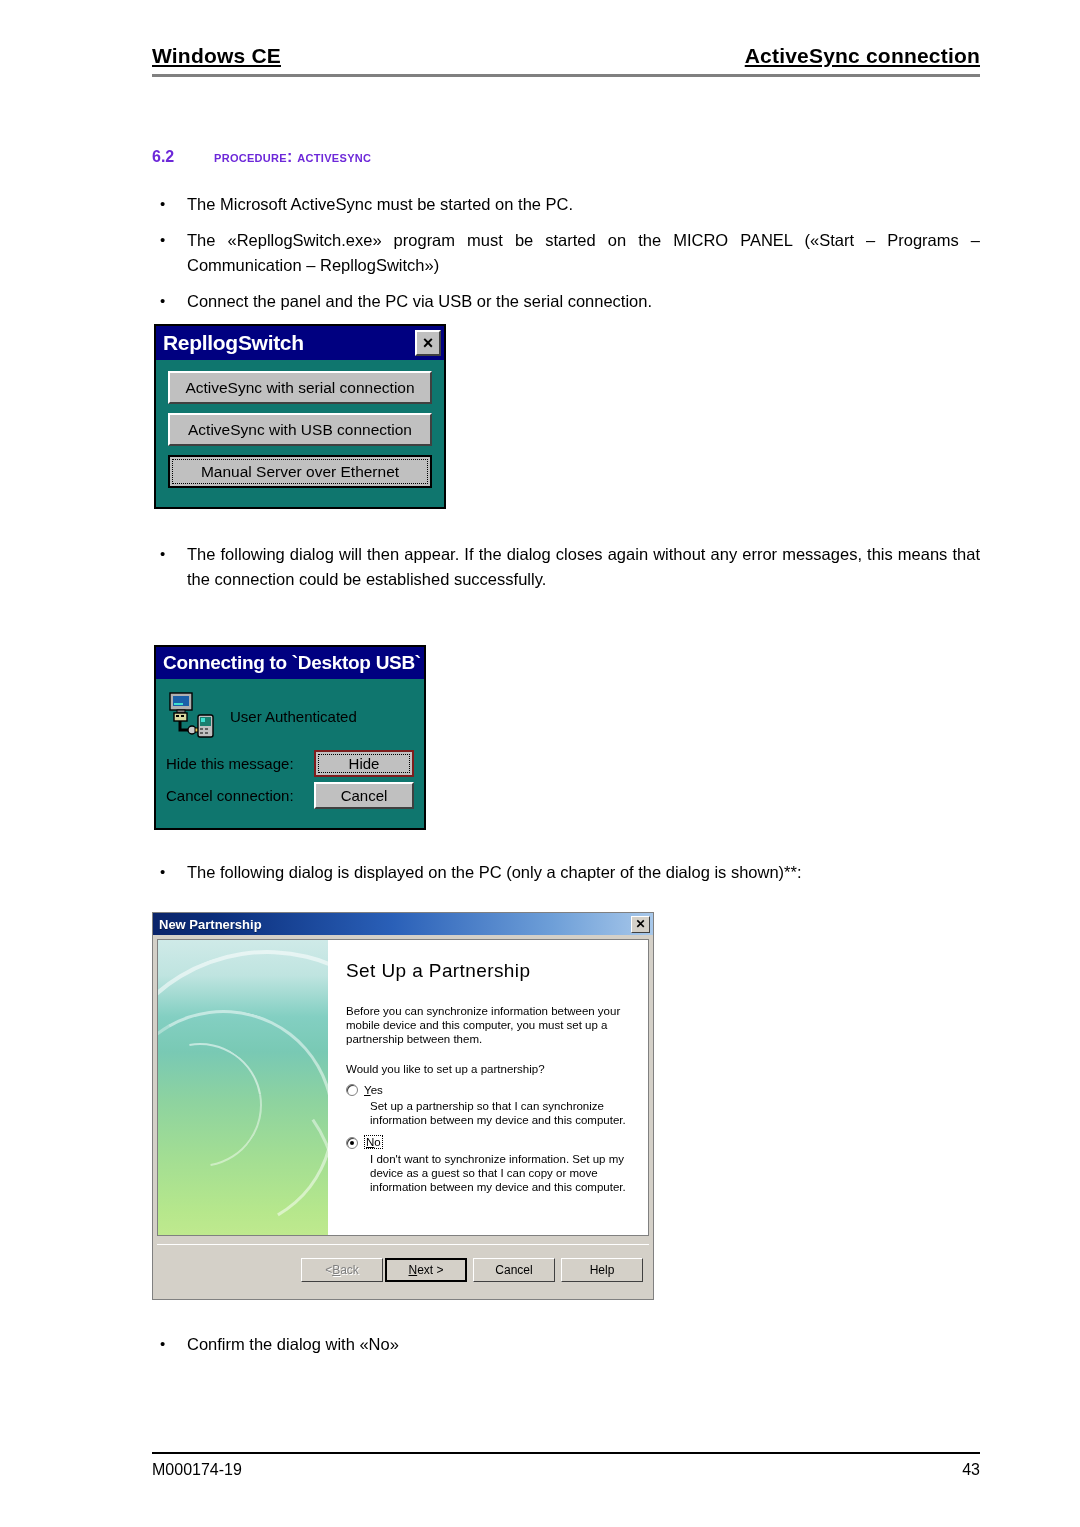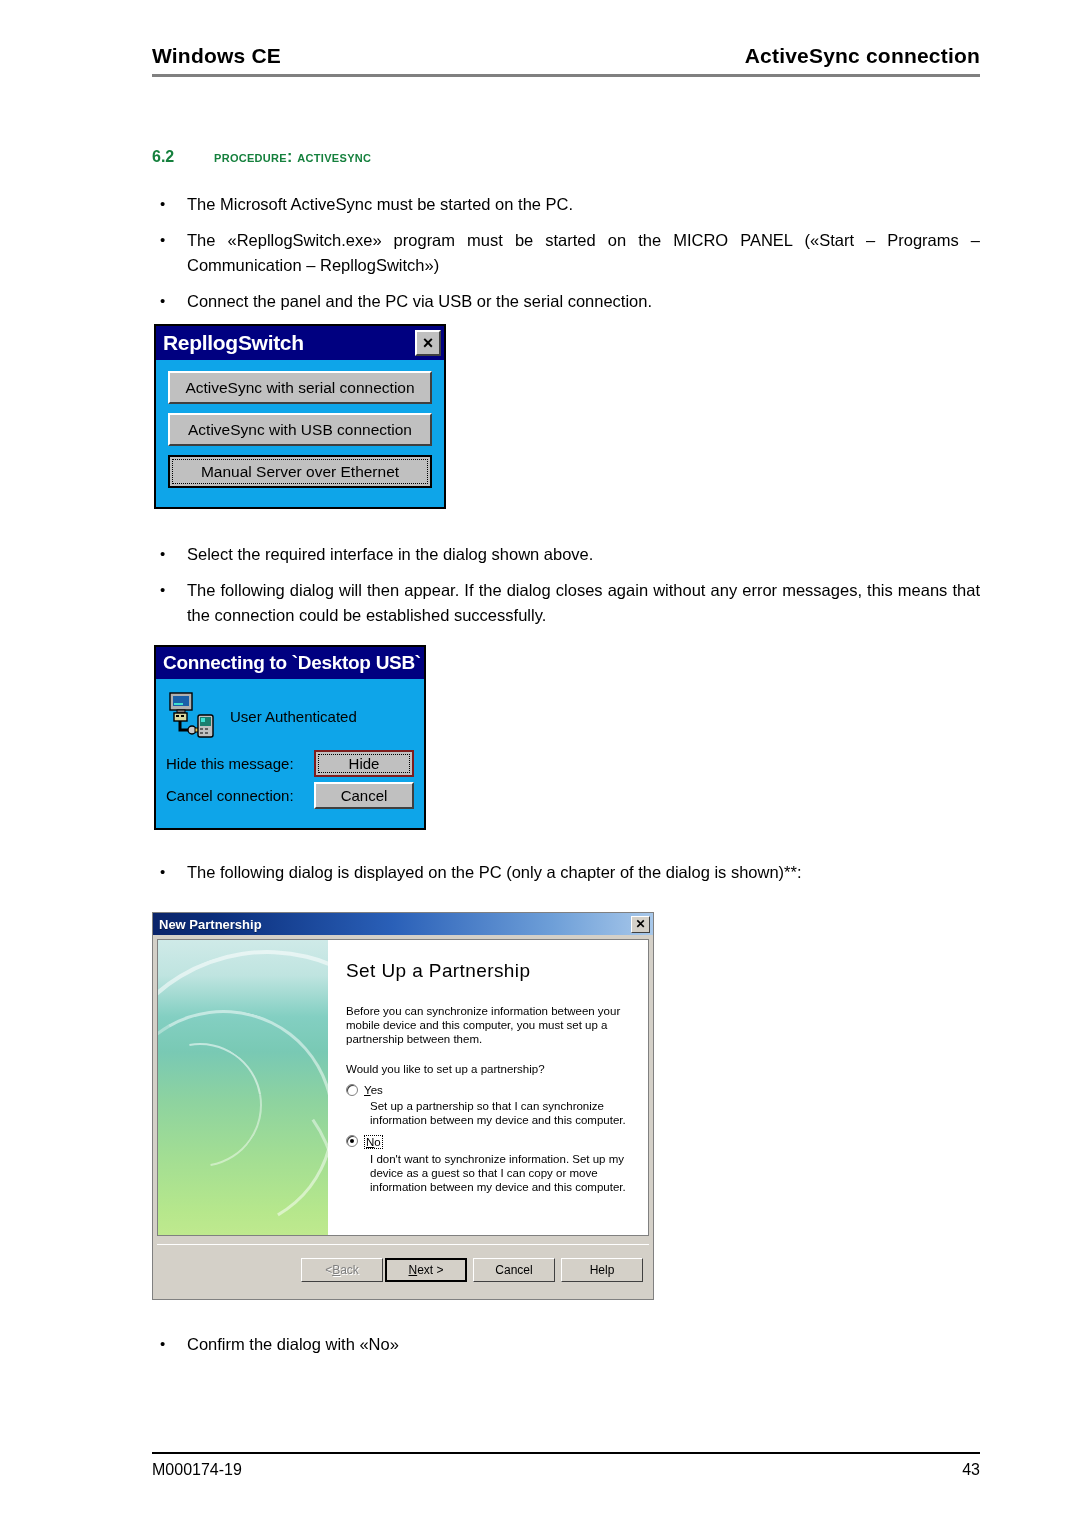--- a/index.html
+++ b/index.html
@@ -33,31 +33,32 @@
     justify-content: space-between;
     align-items: flex-end;
     padding-bottom: 6px;
     border-bottom: 3px solid #808080;
   }
   .header-left, .header-right {
     font-size: 21px;
     font-weight: bold;
     letter-spacing: .2px;
     white-space: nowrap;
+    text-decoration: underline;
   }
 
   
   .sec-heading {
     position: absolute;
     left: 152px;
     top: 148px;
     width: 828px;
     display: flex;
     align-items: flex-end;
-    color: #15803d;
+    color: #6d28d9;
   }
   .sec-num {
     font-size: 16px;
     font-weight: bold;
     width: 62px;
     flex: 0 0 62px;
   }
   .sec-title {
     font-size: 16px;
     font-weight: bold;
@@ -106,21 +107,21 @@
     justify-content: space-between;
     align-items: flex-start;
     padding-top: 7px;
     border-top: 2px solid #000;
     font-size: 16px;
   }
 
   
   .ce-win {
     position: absolute;
-    background: #0ea5e9;
+    background: #0f766e;
     border: 2px solid #000;
     box-sizing: border-box;
   }
   .ce-win.repllog {
     left: 154px;
     top: 324px;
     width: 292px;
     height: 185px;
   }
   .ce-titlebar {
@@ -372,21 +373,21 @@
     margin-bottom: 16px;
     color: #000;
   }
   .xp-q {
     font-size: 11.5px;
     line-height: 14px;
     margin-bottom: 8px;
   }
   .xp-radio-row {
     display: flex;
-    align-items: flex-start;
+    align-items: flex-end;
     margin-bottom: 3px;
   }
   .radio {
     width: 12px;
     height: 12px;
     flex: 0 0 12px;
     border-radius: 50%;
     background: #fff;
     border: 1px solid #808080;
     box-shadow: inset 1px 1px 0 #404040, inset -1px -1px 0 #ffffff;
@@ -480,21 +481,20 @@
       <div class="ce-btn">ActiveSync with serial connection</div>
       <div class="ce-btn">ActiveSync with USB connection</div>
       <div class="ce-btn default">
         <span class="focus-ring"></span>
         <span>Manual Server over Ethernet</span>
       </div>
     </div>
   </div>
 
   <div class="bullets b-group-2">
-    <div class="bullet nojust">Select the required interface in the dialog shown above.</div>
     <div class="bullet">The following dialog will then appear. If the dialog closes again without any error messages, this means that the connection could be established successfully.</div>
   </div>
 
   <div class="ce-win connecting">
     <div class="ce-titlebar">
       <div class="ce-title">Connecting to `Desktop USB`</div>
     </div>
     <div class="conn-body">
       <div class="conn-row-top">
         <span class="dev-icon">

